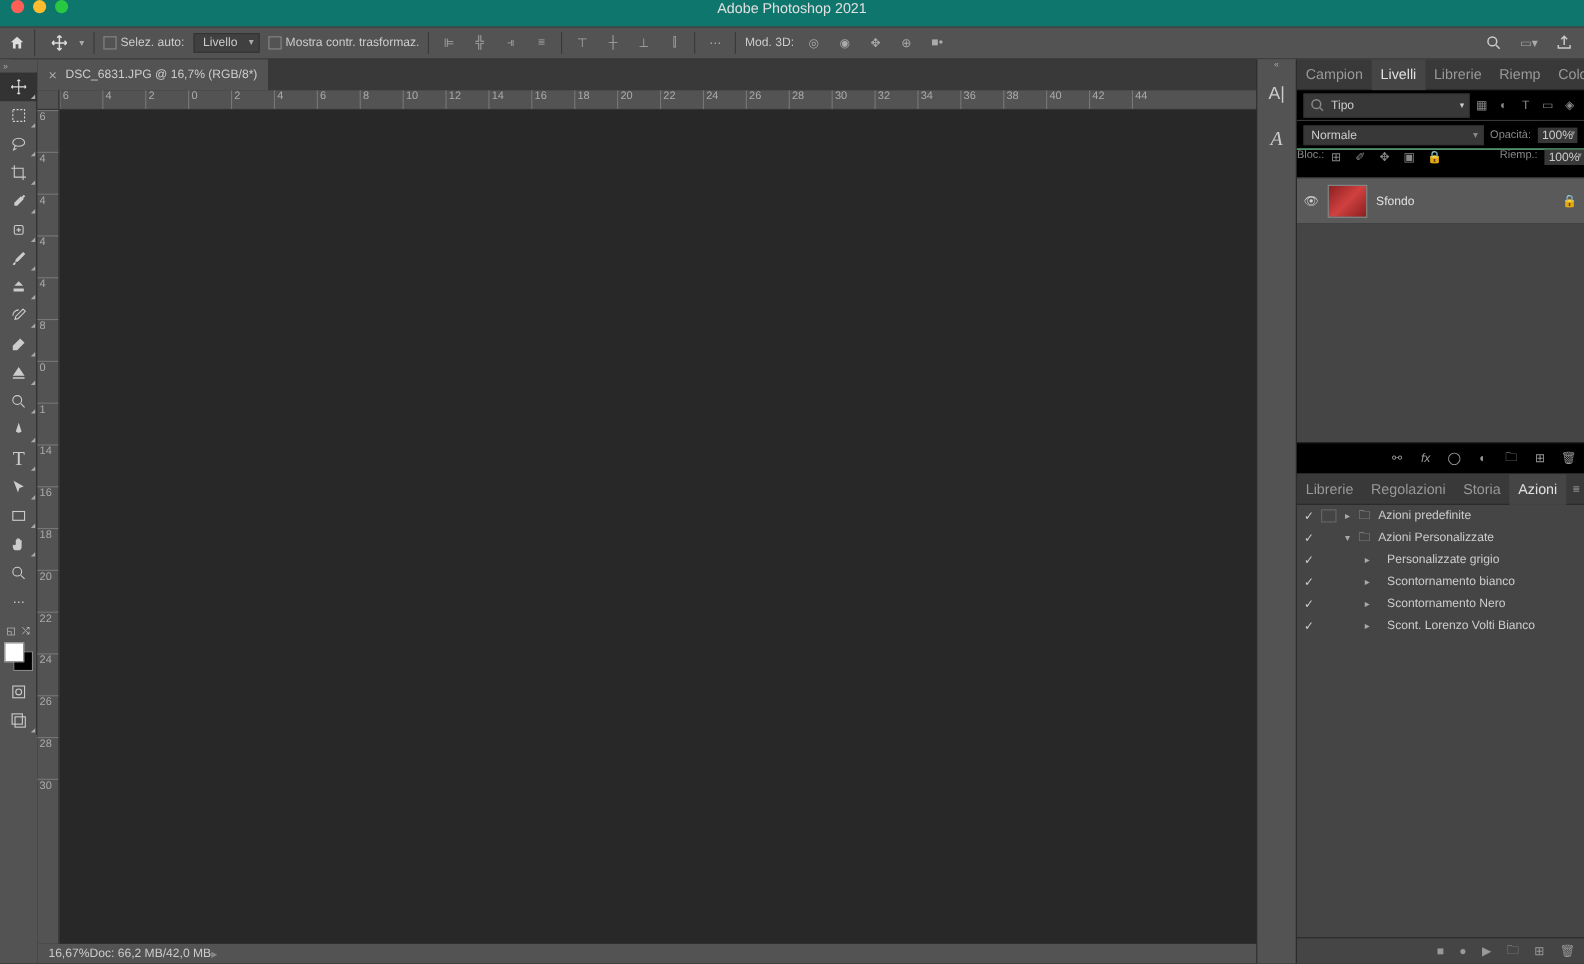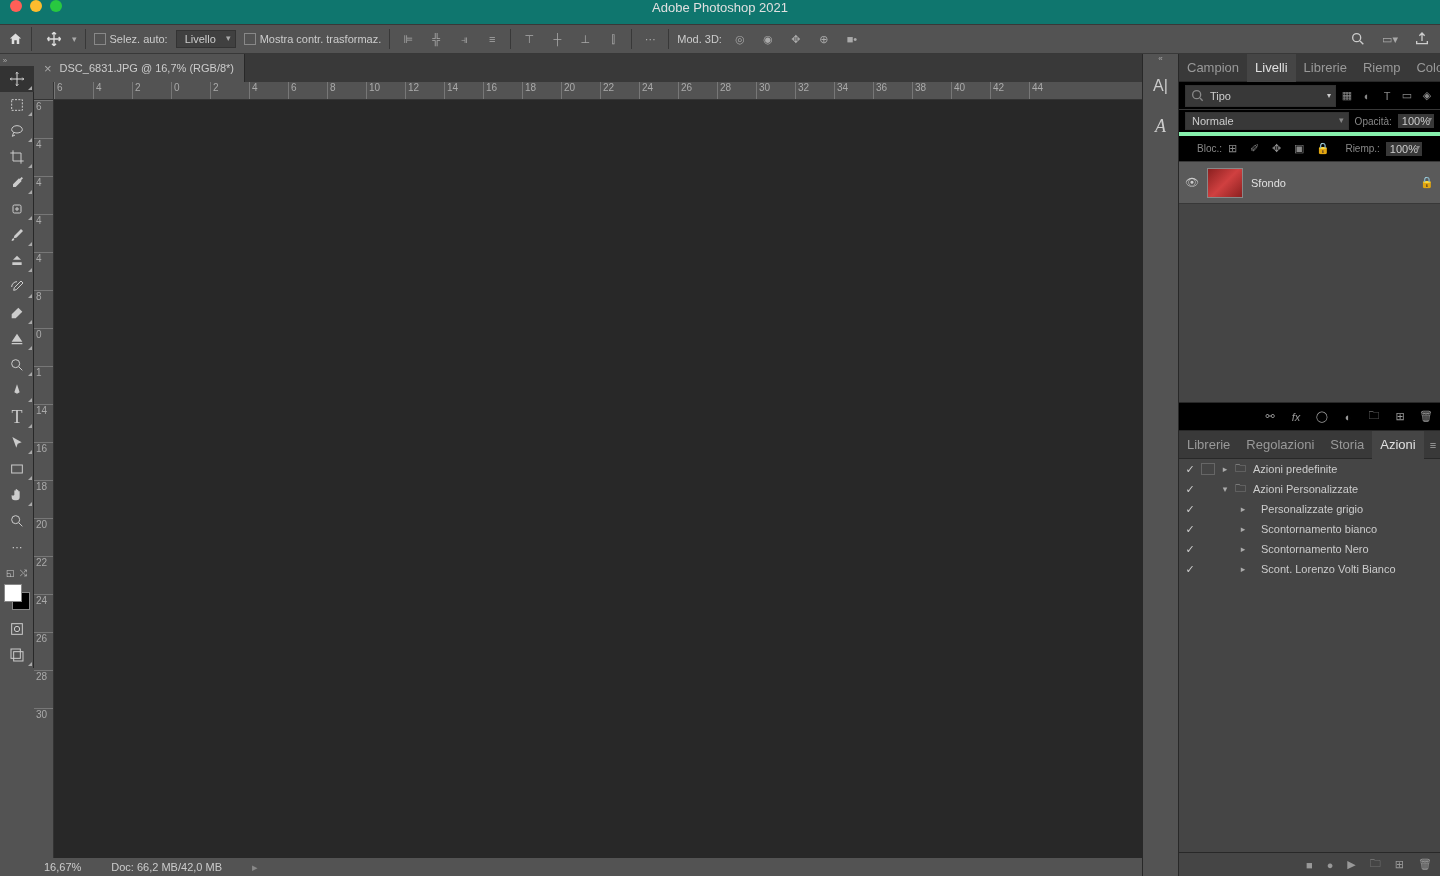--- a/index.html
+++ b/index.html
@@ -35,41 +35,41 @@
 .doc-area{flex:1;background:#282828;display:flex;flex-direction:column;position:relative}
 .doc-tabs{height:28px;background:#393939;display:flex;align-items:center}
 .doc-tab{background:#535353;padding:0 10px;height:28px;display:flex;align-items:center;gap:8px;border-right:1px solid #282828}
 .close-x{color:#aaa;font-size:13px}
 .ruler-corner{position:absolute;top:28px;left:0;width:20px;height:18px;background:#535353;border-right:1px solid #333;border-bottom:1px solid #333;z-index:3}
 .ruler-h{position:absolute;top:28px;left:20px;right:0;height:18px;background:#535353;border-bottom:1px solid #333;display:flex;z-index:2;overflow:hidden}
 .ruler-h span{position:relative;width:39px;flex-shrink:0;text-align:left;font-size:10px;color:#aaa;border-left:1px solid #777;padding-left:2px}
 .ruler-v{position:absolute;top:46px;left:0;bottom:18px;width:20px;background:#535353;border-right:1px solid #333;z-index:2}
 .ruler-v span{display:block;height:38px;font-size:10px;color:#aaa;border-top:1px solid #777;padding-left:2px}
 .canvas{position:absolute;top:46px;left:20px;right:0;bottom:18px;background:#282828}
-.status-bar{position:absolute;bottom:0;left:0;right:0;height:18px;background:#535353;display:flex;align-items:center;padding:0 10px;gap:30px;font-size:11px;color:#ccc}
+.status-bar{position:absolute;bottom:0;left:0;right:0;height:18px;background:#535353;display:flex;align-items:center;padding:0 10px;font-size:11px;color:#ccc}
 .collapsed-panels{width:36px;background:#535353;border-left:1px solid #282828;display:flex;flex-direction:column}
 .cp-collapse{height:12px;text-align:center;font-size:8px;color:#aaa}
 .cp-item{height:40px;display:flex;align-items:center;justify-content:center;color:#ccc}
 .right-panels{width:262px;background:#454545;border-left:1px solid #282828;display:flex;flex-direction:column}
 .panel-tabs{height:28px;background:#393939;display:flex;align-items:center;border-bottom:1px solid #282828}
 .panel-tab{padding:12px 8px;height:28px;display:flex;align-items:center;font-size:13px;color:#999}
 .panel-tab.active{background:#454545;color:#e0e0e0}
 .panel-menu{margin-left:auto;padding:0 6px;color:#aaa}
 .layers-panel{background:#000000}
 .layer-filter{height:28px;display:flex;align-items:center;padding:0 6px;gap:4px;border-bottom:1px solid #383838}
 .filter-search{flex:1;background:#383838;border:1px solid #333;padding:2px 4px;display:flex;align-items:center;gap:4px;color:#888}
 .filter-icons{display:flex;gap:6px}
 .filter-icons span{width:14px;height:14px;display:flex;align-items:center;justify-content:center;color:#888}
-.blend-row{height:26px;display:flex;align-items:center;padding:0 6px;gap:6px;border-bottom:4px solid #86efac}
+.blend-row{height:26px;display:flex;align-items:center;padding:0 6px;gap:6px;border-bottom:1px solid #86efac}
 .blend-select{flex:1;background:#383838;border:1px solid #333;padding:2px 6px;color:#888;position:relative}
 .blend-select::after{content:"▾";position:absolute;right:4px;font-size:9px}
 .opacity-label{color:#888;font-size:10px}
 .opacity-val{background:#383838;padding:1px 4px;color:#888;font-size:10px;min-width:36px;position:relative}
 .opacity-val::after{content:"▾";position:absolute;right:2px;font-size:8px}
-.lock-row{height:26px;display:flex;align-items:center;padding:0 18px;gap:6px;border-bottom:1px solid #383838}
+.lock-row{height:26px;display:flex;align-items:flex-start;padding:0 0;gap:6px;border-bottom:1px solid #383838}
 .lock-label{color:#888;font-size:10px}
 .lock-icons{display:flex;gap:8px}
 .lock-icons span{color:#888;width:14px}
 .layer-list{height:240px;background:#454545;overflow:auto}
 .layer-item{height:42px;display:flex;align-items:center;padding:0 6px;gap:8px;background:#5a5a5a;border-bottom:1px solid #383838}
 .layer-eye{width:14px;color:#ccc}
 .layer-thumb{width:36px;height:30px;background:linear-gradient(135deg,#8b2020,#d04040,#8b2020);border:1px solid #888}
 .layer-name{flex:1;color:#e0e0e0}
 .layer-lock{color:#aaa}
 .layers-footer{height:28px;display:flex;align-items:center;justify-content:flex-end;padding:0 6px;gap:10px;border-top:1px solid #282828}

